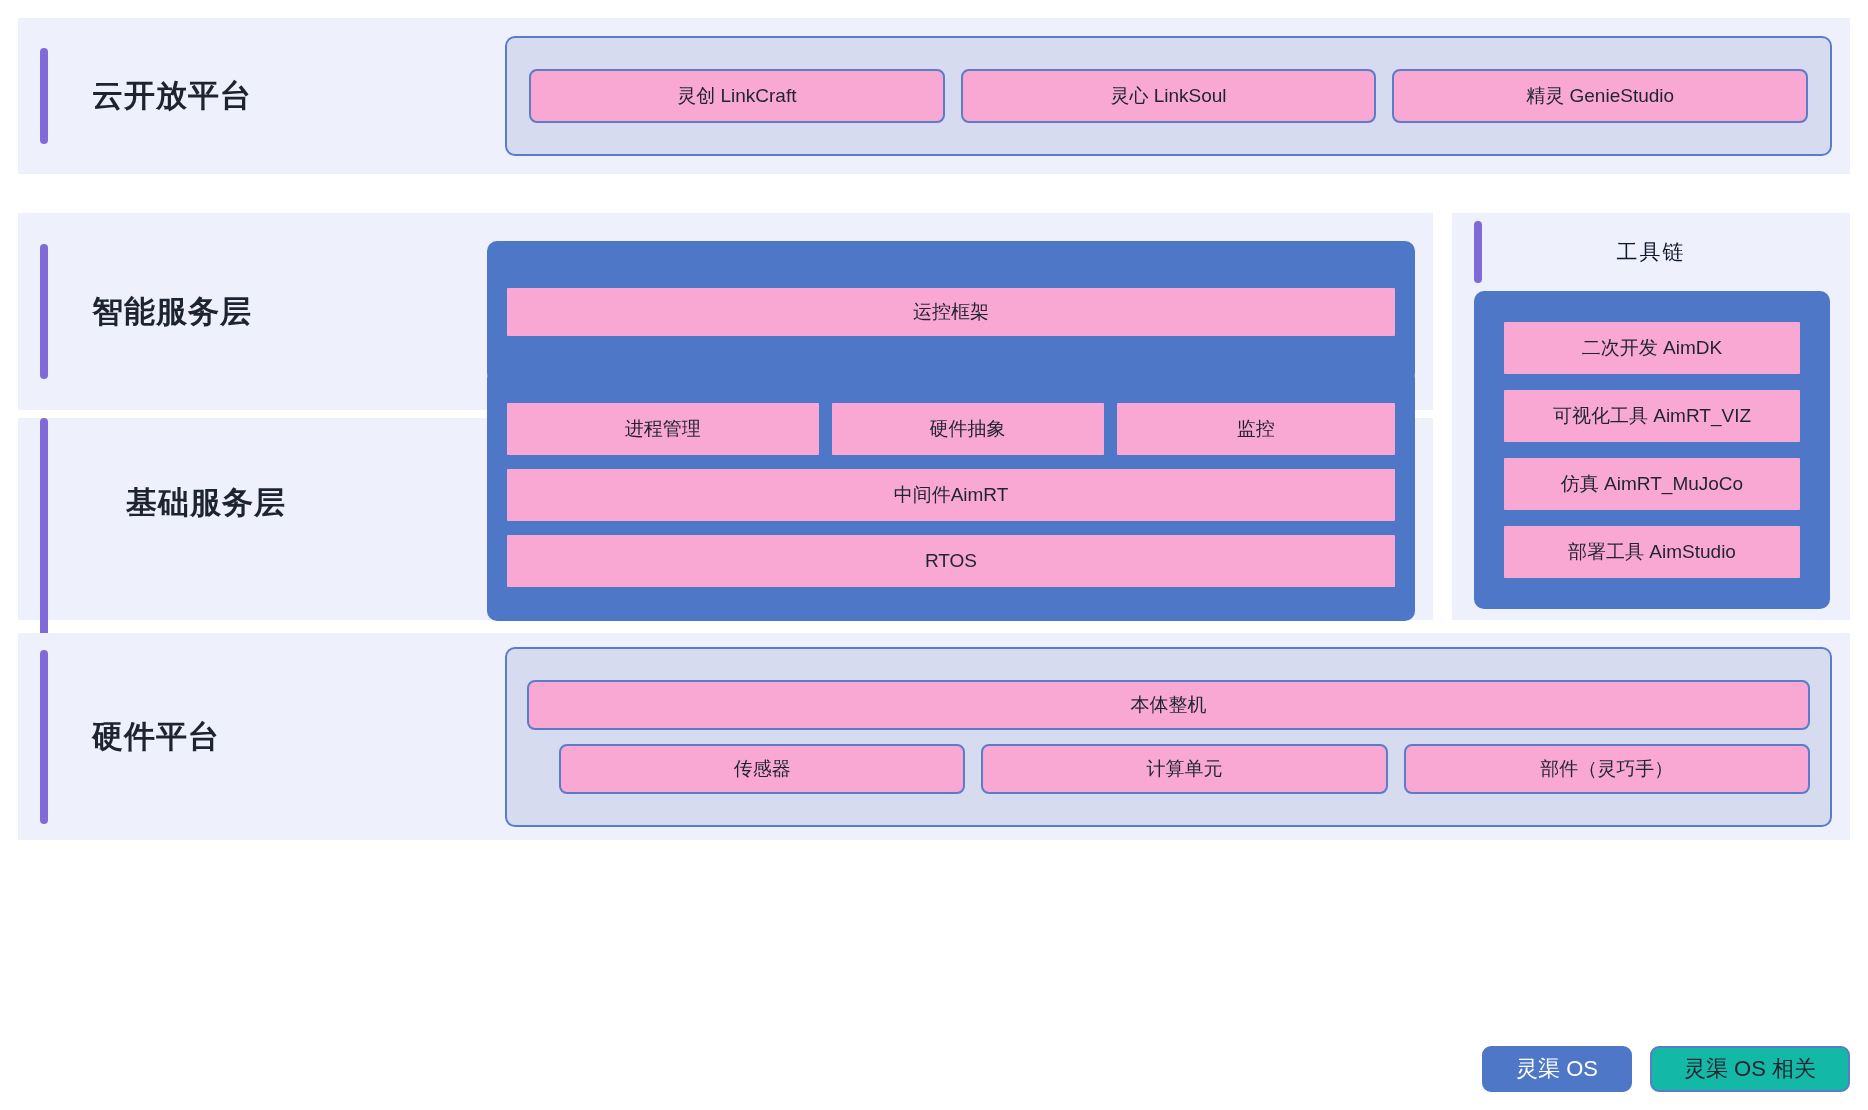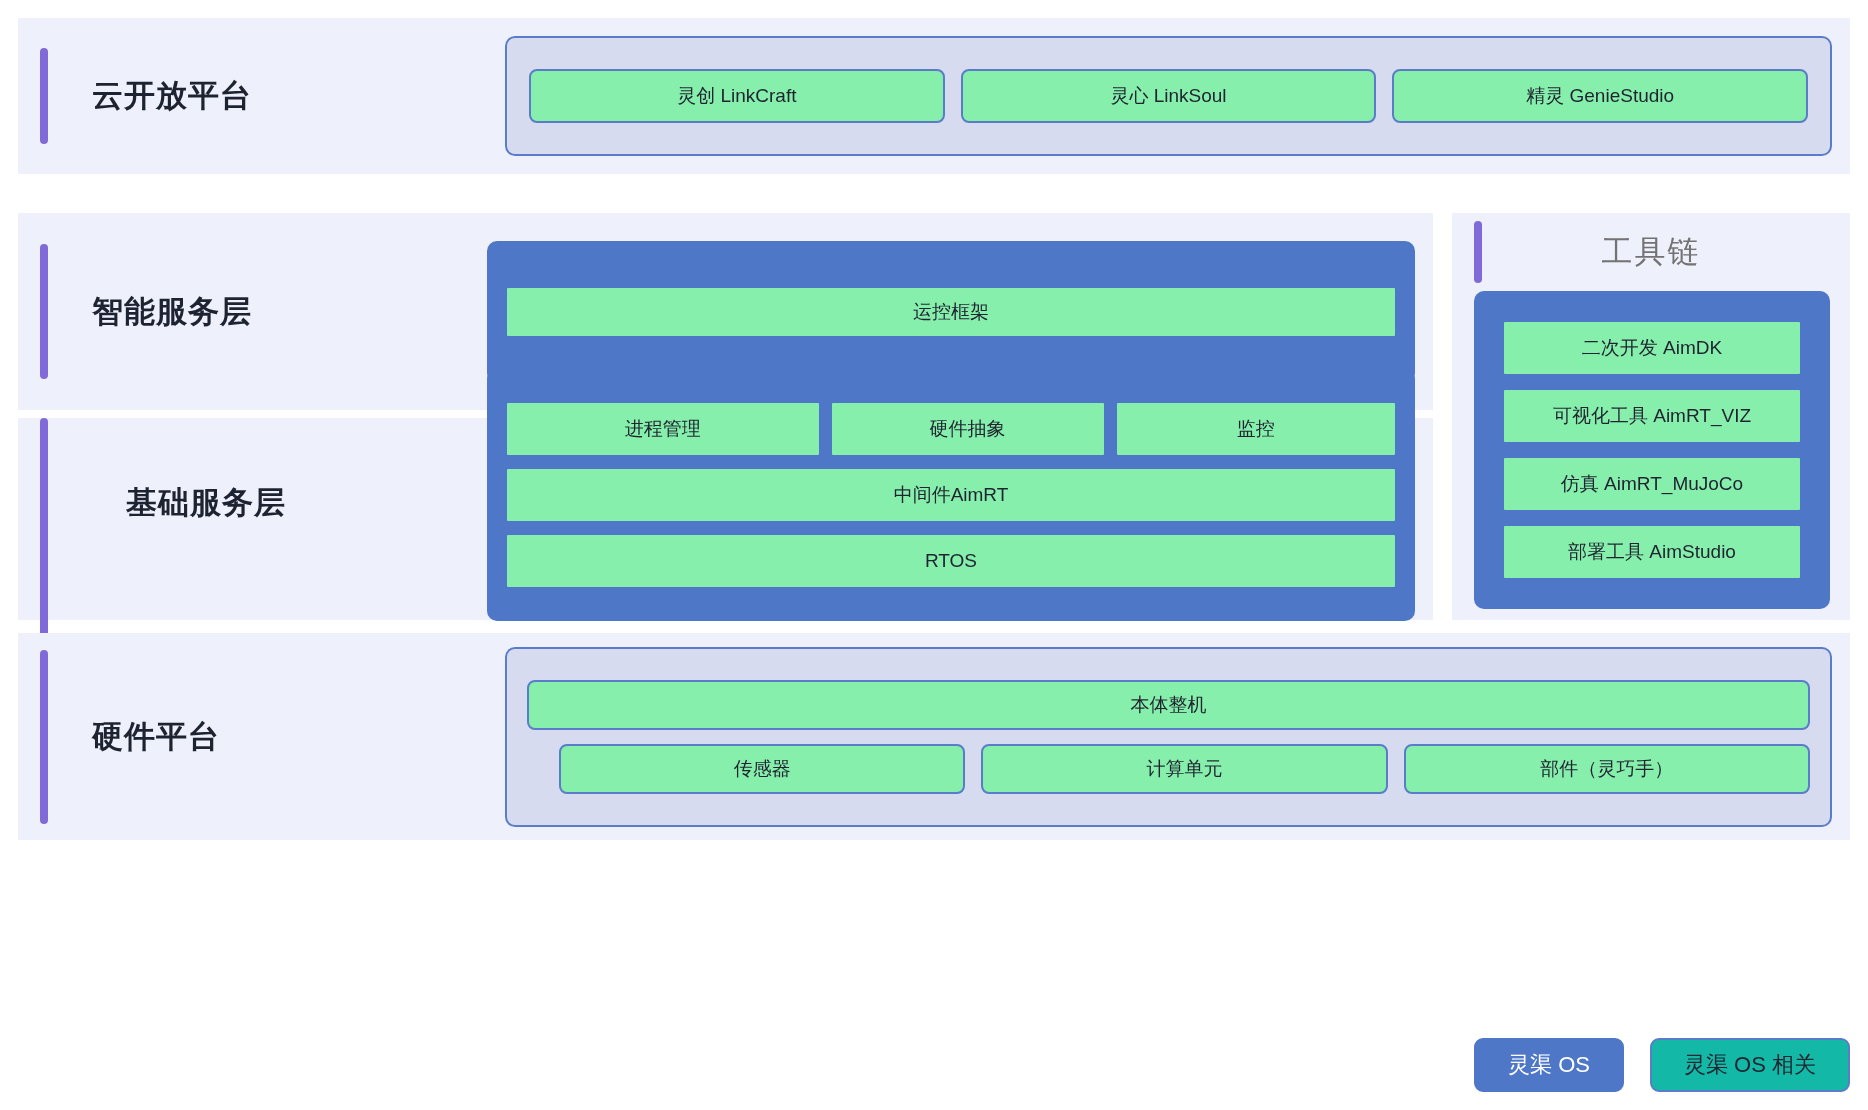--- a/index.html
+++ b/index.html
@@ -55,21 +55,21 @@
     border-radius: 10px;
   }
 
   
   .chip {
     display: flex;
     align-items: center;
     justify-content: center;
     font-size: 19px;
     color: #1f2430;
-    background: #86efac;
+    background: #f9a8d4;
     white-space: nowrap;
   }
 
   .chip-outlined {
     border: 2px solid #5a7cc9;
     border-radius: 8px;
   }
 
   .chip-plain {
     border: none;
@@ -123,21 +123,21 @@
     width: 398px; height: 407px;
     background: #eef1fb;
   }
   #toolchain-head {
     position: relative; height: 78px;
     display: flex; align-items: center;
   }
   #toolchain-head .accent-bar { height: 62px; margin-left: 22px; }
   #toolchain-title {
     flex: 1 1 auto; text-align: center;
-    font-size: 31px; font-weight: normal; color: #737373;
+    font-size: 21px; font-weight: normal; color: #0f172a;
     letter-spacing: 2px; padding-right: 30px;
   }
   #toolchain-container {
     position: absolute; left: 22px; top: 78px;
     width: 356px; height: 318px;
     display: flex; flex-direction: column; justify-content: center;
     padding: 16px 30px; gap: 16px;
   }
   #toolchain-container .chip { height: 52px; width: 100%; font-size: 19px; }
 
@@ -154,23 +154,23 @@
   #hw-container > .chip { height: 50px; width: 100%; }
   #hw-row-bottom { display: flex; gap: 16px; margin-left: 32px; }
   #hw-row-bottom .chip { height: 50px; flex: 1 1 0; }
 
   
   #legend {
     position: absolute; right: 18px; bottom: 18px;
     display: flex; gap: 18px; align-items: center;
   }
   .legend-chip {
-    height: 54px; padding: 0 32px;
+    height: 46px; padding: 0 32px;
     display: flex; align-items: center; justify-content: center;
-    font-size: 22px; border-radius: 9px; white-space: nowrap; margin-left: 8px;
+    font-size: 22px; border-radius: 9px; white-space: nowrap;
   }
   #legend-os { background: #4e77c7; color: #ffffff; border: 2px solid #4e77c7; }
   #legend-os-related { background: #14b8a6; color: #1f2430; border: 2px solid #5a7cc9; }
 </style>
 </head>
 <body>
 
 <div class="canvas">
 
   <div class="band" id="row-cloud">

